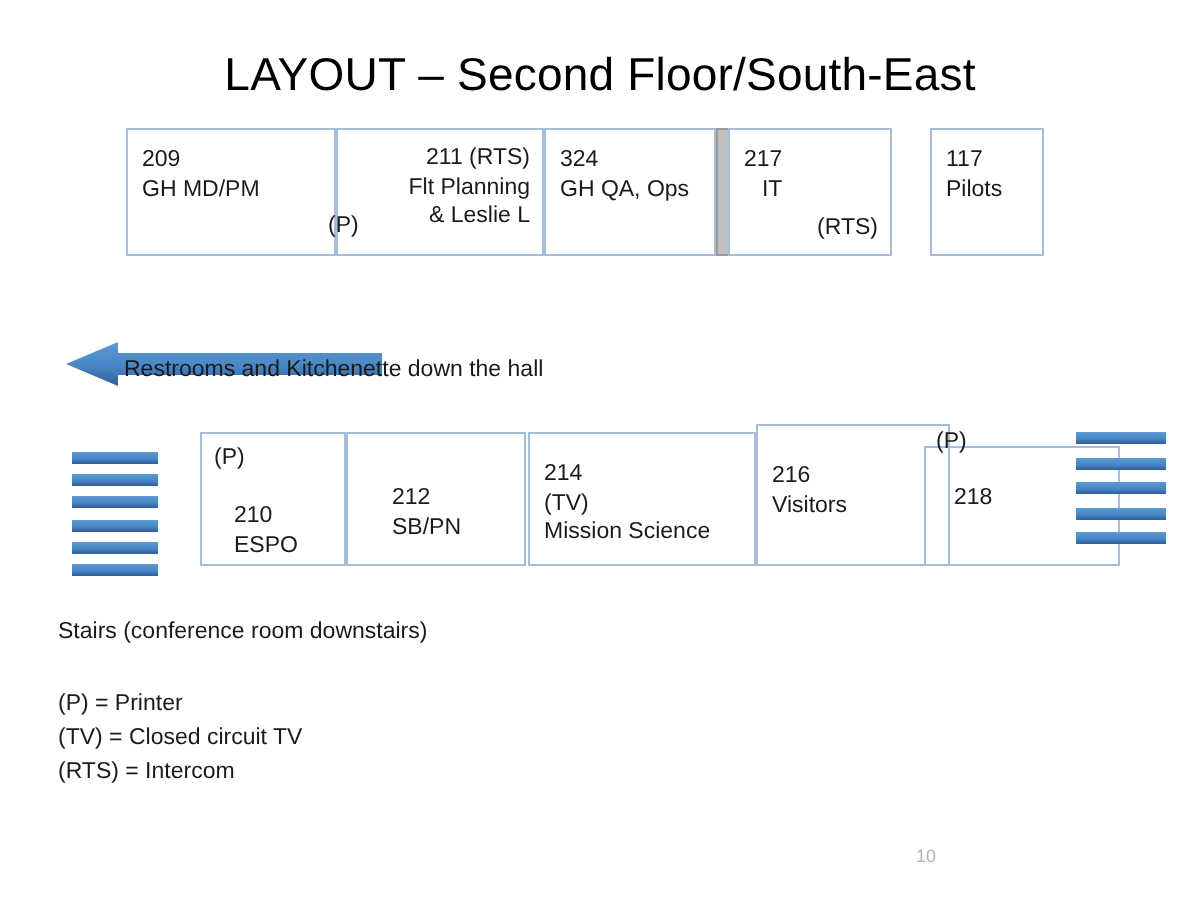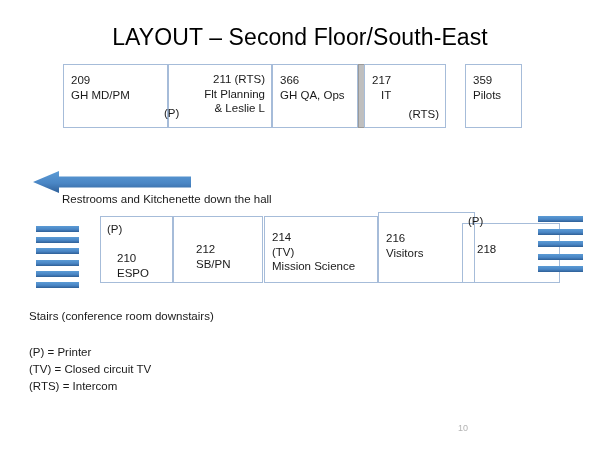--- a/index.html
+++ b/index.html
@@ -70,21 +70,21 @@
     left: 33px;
     top: 171px;
     width: 158px;
     height: 22px;
   }
   .arrow-wrap svg { display: block; }
 
   .hall-label {
     position: absolute;
     left: 62px;
-    top: 193px;
+    top: 179px;
     font-size: 11.5px;
     white-space: nowrap;
     color: #1a1a1a;
   }
 
   
   .stairs {
     position: absolute;
     display: flex;
     flex-direction: column;
@@ -131,38 +131,38 @@
     <div class="txt tr" style="top:7px;">
       <div>211 (RTS)</div>
       <div>Flt Planning</div>
       <div>&amp; Leslie L</div>
     </div>
     <div class="txt" style="left:-5px; bottom:7px;">(P)</div>
   </div>
 
   <div class="room" style="left:272px; top:64px; width:86px; height:64px;">
     <div class="txt tl">
-      <div>366</div>
+      <div>324</div>
       <div>GH QA, Ops</div>
     </div>
   </div>
 
   <div class="gray-block" style="left:358px; top:64px; width:25px; height:64px;"></div>
 
   <div class="room" style="left:364px; top:64px; width:82px; height:64px;text-align:right;">
     <div class="txt tl">
       <div>217</div>
       <div>IT</div>
     </div>
     <div class="txt br">(RTS)</div>
   </div>
 
   <div class="room" style="left:465px; top:64px; width:57px; height:64px;">
     <div class="txt tl">
-      <div>359</div>
+      <div>117</div>
       <div>Pilots</div>
     </div>
   </div>
 
   <div class="arrow-wrap">
     <svg width="158" height="22" viewBox="0 0 158 22">
       <defs>
         <linearGradient id="arrowGrad" x1="0" y1="0" x2="0" y2="1">
           <stop offset="0%" stop-color="#5b9bd5"></stop>
           <stop offset="55%" stop-color="#4a86c5"></stop>

